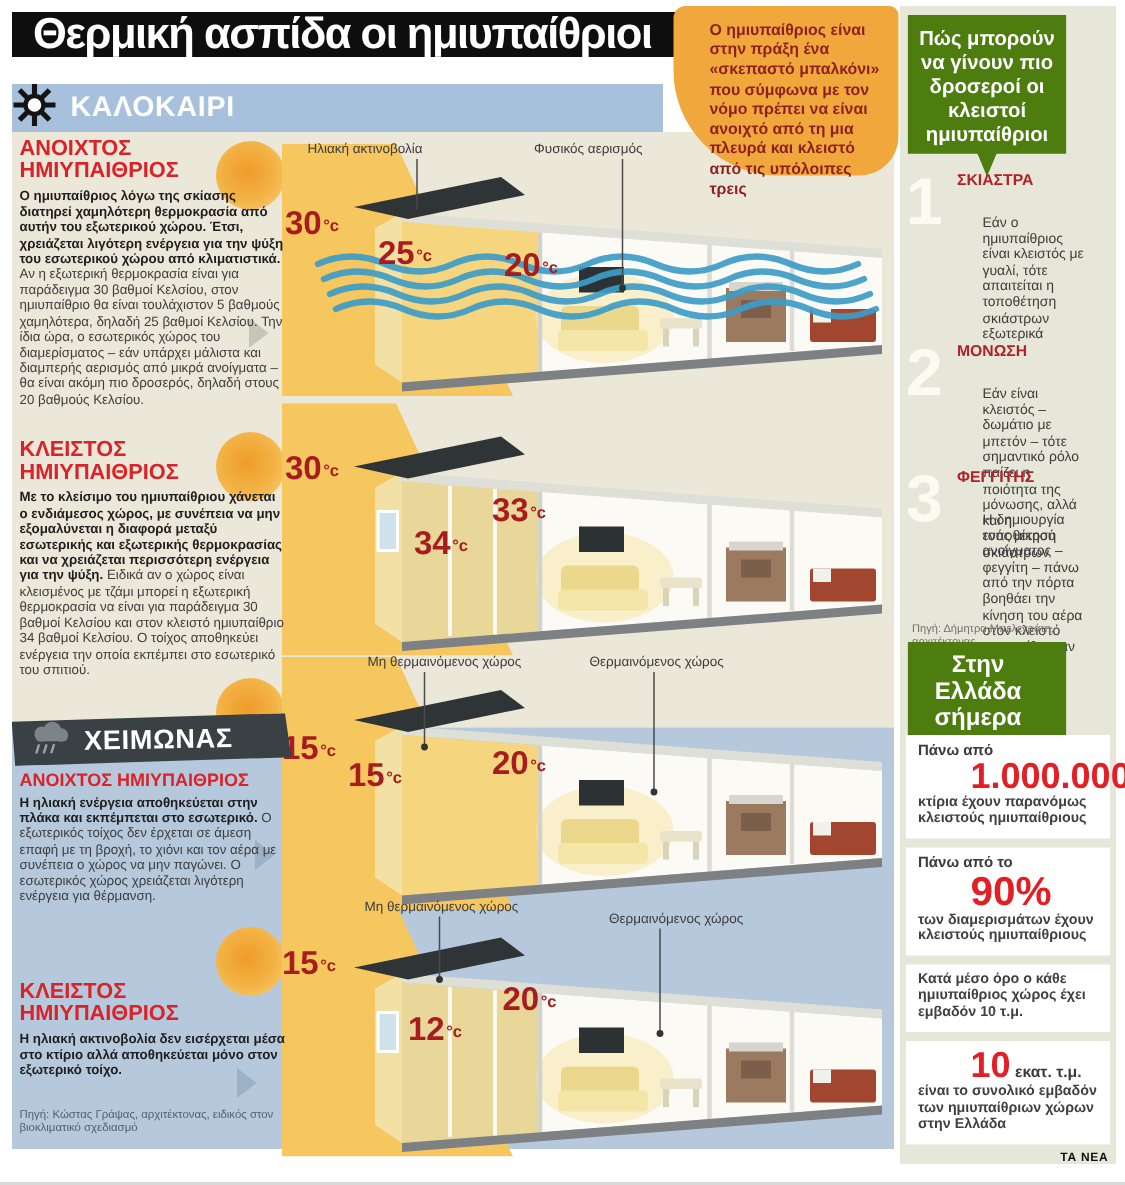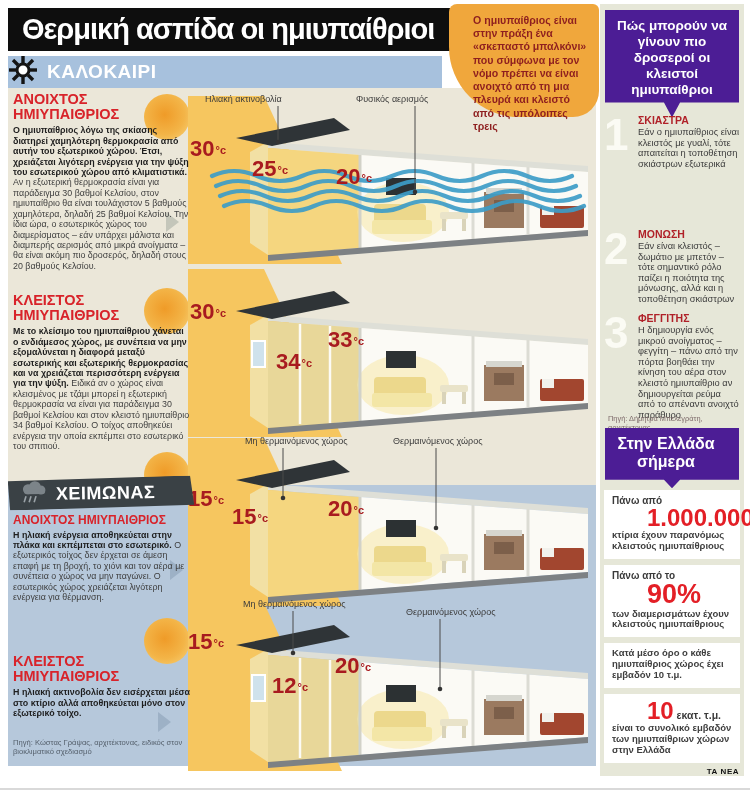--- a/index.html
+++ b/index.html
@@ -1,20 +1,20 @@
 <!DOCTYPE html>
 <html><head>
 <meta charset="utf-8">
 <style>
   html,body{margin:0;padding:0;background:#fff;}
   *{box-sizing:border-box;}
   .page{position:relative;width:750px;height:790px;background:#fff;overflow:hidden;
         font-family:"Liberation Sans",sans-serif;border-bottom:2px solid #d9d9d9;}
   
-  .title-bar{position:absolute;left:8px;top:8px;width:447px;height:43px;background:#0e0e0e;
+  .title-bar{position:absolute;left:8px;top:8px;width:447px;height:30px;background:#0e0e0e;
              display:flex;align-items:center;padding-left:14px;}
   .title-bar h1{margin:0;color:#fff;font-size:29px;font-weight:bold;letter-spacing:-1px;}
   .intro-blob{position:absolute;left:449px;top:4px;width:150px;height:113px;background:#f0a73c;
               border-radius:8px 6px 26px 70px;padding:10px 10px 0 24px;}
   .intro-blob p{margin:0;color:#8e1f1f;font-size:10.6px;font-weight:bold;line-height:1.25;}
   
   .season-bar{position:absolute;left:8px;top:56px;width:434px;height:32px;background:#a7c1dd;
               display:flex;align-items:center;gap:9px;}
   .season-bar .season-label{color:#fff;font-size:19px;font-weight:bold;letter-spacing:.5px;}
   
@@ -35,29 +35,29 @@
   .diagram{position:absolute;left:188px;width:408px;height:172px;z-index:2;}
   .diagram svg{display:block;width:100%;height:100%;}
   .temp{font-family:"Liberation Sans",sans-serif;font-weight:bold;font-size:22px;fill:#a81b1f;}
   .tunit{font-size:11px;}
   .clabel{font-family:"Liberation Sans",sans-serif;font-size:9px;fill:#3c3c3c;}
   .sun{position:absolute;width:46px;height:46px;border-radius:50%;z-index:1;
        background:radial-gradient(circle at 45% 45%, #ef9b28 0%, #f3b447 55%, #f8d47c 100%);}
   .chevron{position:absolute;width:0;height:0;border-top:10px solid transparent;border-bottom:10px solid transparent;z-index:1;}
   
   .sidebar{position:absolute;left:600px;top:4px;width:144px;height:772px;background:#e6e7d8;}
-  .red-banner{position:absolute;left:5px;width:134px;background:#4c1d95;color:#fff;text-align:center;
+  .red-banner{position:absolute;left:5px;width:106px;background:#4d7c0f;color:#fff;text-align:center;
               font-weight:bold;clip-path:polygon(0 0,100% 0,100% 86%,56% 86%,50% 100%,44% 86%,0 86%);}
   .banner-how{top:6px;font-size:13.5px;line-height:1.18;padding:8px 6px 20px 6px;}
   .banner-greece{top:424px;font-size:16px;line-height:1.1;padding:7px 16px 18px 4px;}
   .tip{position:absolute;left:6px;right:4px;}
   .tip-num{position:absolute;left:-2px;top:0;font-size:44px;font-weight:bold;color:#fbfbf4;line-height:.95;}
   .tip-body{margin-left:32px;}
   .tip-body h3{margin:0 0 1px 0;color:#b02128;font-size:10.5px;font-weight:bold;}
-  .tip-body p{margin:0;font-size:9.3px;line-height:1.14;color:#3c3c3c;}
+  .tip-body p{margin:17px;font-size:9.3px;line-height:1.14;color:#3c3c3c;}
   .tips-source{position:absolute;left:8px;top:410px;font-size:7.4px;color:#7d6a6a;}
   .stats{position:absolute;left:4px;right:4px;top:486px;display:flex;flex-direction:column;gap:6px;}
   .stat-box{background:#ffffff;padding:5px 8px 7px 8px;}
   .stat-prefix{font-size:10px;font-weight:bold;color:#3a3a3a;}
   .stat-big{font-size:24px;font-weight:bold;color:#e31f26;line-height:1.02;margin-left:35px;}
   .stat-big.pct{font-size:27px;}
   .stat-big-suffix{font-size:10.5px;font-weight:bold;color:#3a3a3a;}
   .stat-text{font-size:9.5px;font-weight:bold;color:#3f3f3f;line-height:1.14;}
   .paper-logo{position:absolute;right:5px;top:772px;transform:translateY(-100%);
               font-size:8px;font-weight:bold;color:#111;letter-spacing:.5px;}

